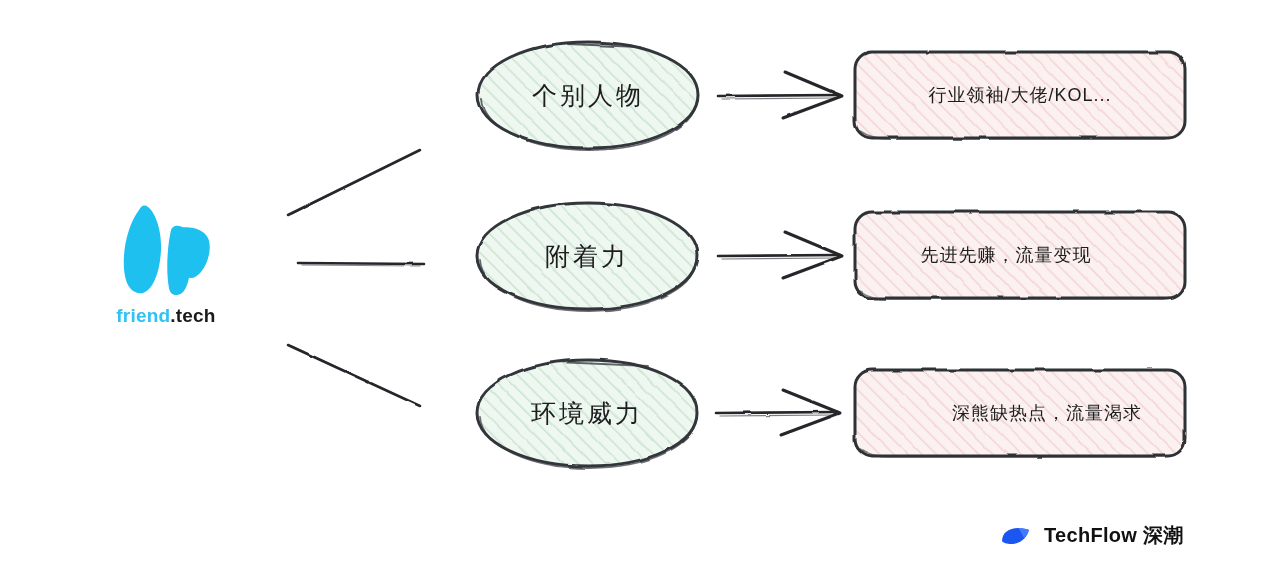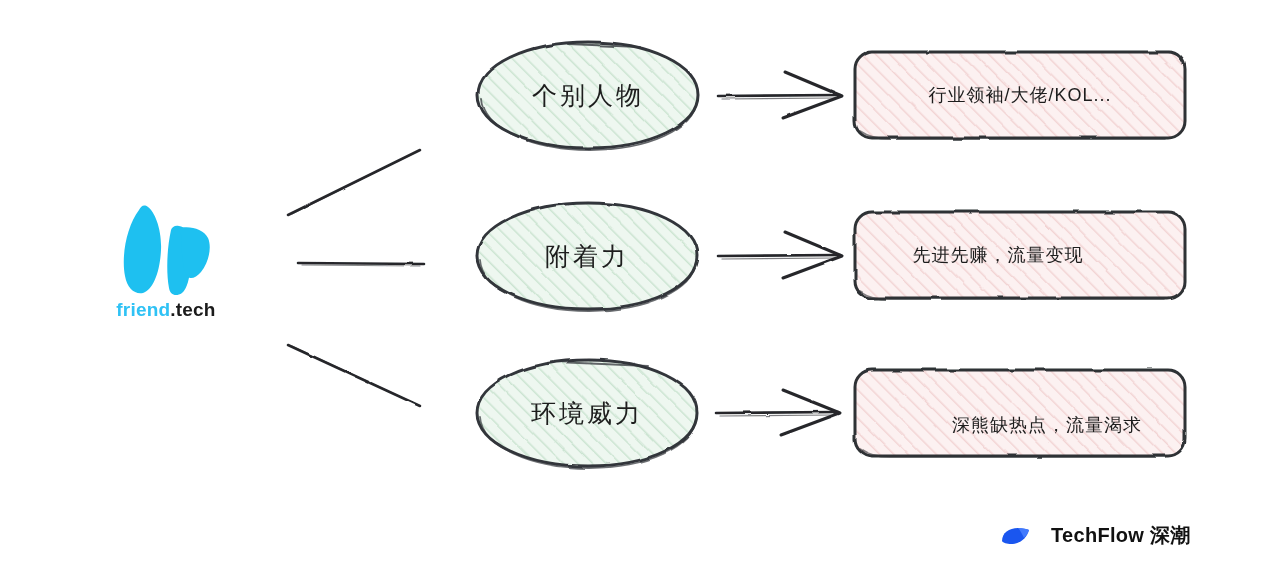--- a/index.html
+++ b/index.html
@@ -33,20 +33,21 @@
     height: 140px;
     text-align: center;
   }
   .brand-mark {
     width: 110px;
     height: 100px;
     margin: 0 auto;
     display: block;
   }
   .brand-word {
+    margin-top: 6px;
     font-size: 19px;
     font-weight: 700;
     letter-spacing: .2px;
     white-space: nowrap;
     line-height: 1;
   }
   .brand-word .w1 { color: #2fc2f5; }
   .brand-word .w2 { color: #1b1b1b; }
 
   
@@ -70,21 +71,21 @@
     letter-spacing: 1px;
   }
 
   
   .watermark {
     position: absolute;
     left: 1000px;
     top: 522px;
     display: flex;
     align-items: center;
-    gap: 21px;
+    gap: 14px;
   }
   .watermark-text {
     font-size: 20px;
     font-weight: 700;
     color: #111111;
     letter-spacing: .3px;
     white-space: nowrap;
   }
 </style>
 </head>
@@ -186,22 +187,22 @@
     <div class="brand-word">
       <span class="w1">friend</span><span class="w2">.tech</span>
     </div>
   </div>
 
   <div class="node-label ellipse-label" style="left:477px; top:203px; width:220px; height:106px;">附着力</div>
   <div class="node-label ellipse-label" style="left:478px; top:42px; width:220px; height:106px;">个别人物</div>
   <div class="node-label ellipse-label" style="left:477px; top:360px; width:220px; height:106px;">环境威力</div>
 
   <div class="node-label box-label" style="left:855px; top:52px; width:330px; height:86px;">行业领袖/大佬/KOL...</div>
-  <div class="node-label box-label" style="left:855px; top:212px; width:286px; height:86px;">先进先赚，流量变现</div>
-  <div class="node-label box-label" style="left:855px; top:370px; width:384px; height:86px;margin-top:12px;">深熊缺热点，流量渴求</div>
+  <div class="node-label box-label" style="left:855px; top:212px; width:286px; height:86px;padding-left:8px;">先进先赚，流量变现</div>
+  <div class="node-label box-label" style="left:855px; top:370px; width:384px; height:86px;">深熊缺热点，流量渴求</div>
 
   <div class="watermark">
     <svg width="30" height="22" viewBox="0 0 30 22" xmlns="http://www.w3.org/2000/svg">
       <path d="M2,16 C2,8 9,3 18,3 C23,3 27,4 29,5 C27,13 20,19 11,19 C7,19 3,18 2,16 Z" fill="#1a56ef"></path>
       <path d="M18,3 C23,3 27,4 29,5 C28,8 26,11 24,13 C22,9 20,5 18,3 Z" fill="#4a80ff" opacity=".85"></path>
     </svg>
     <span class="watermark-text">TechFlow 深潮</span>
   </div>
 
 </div>

